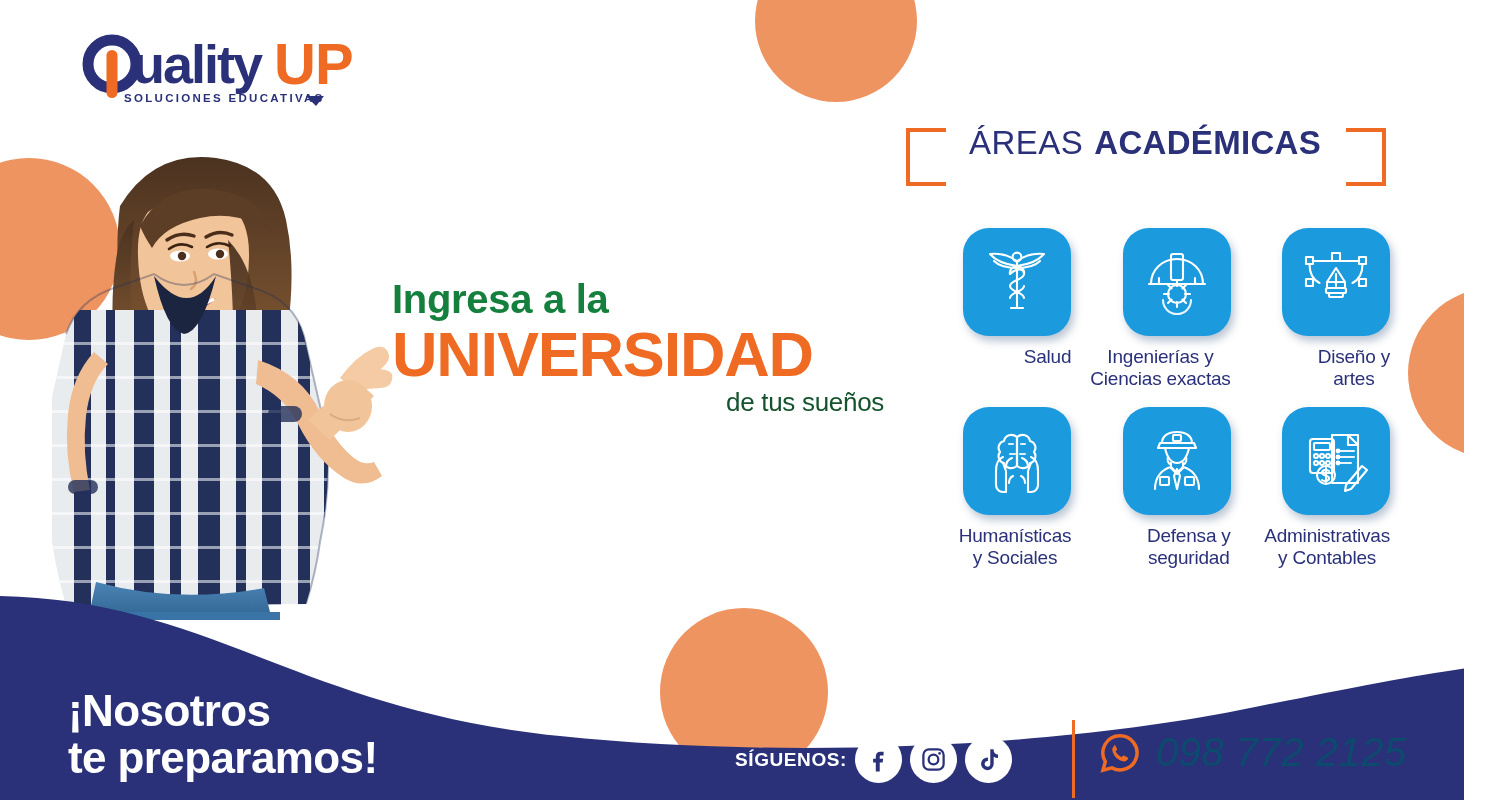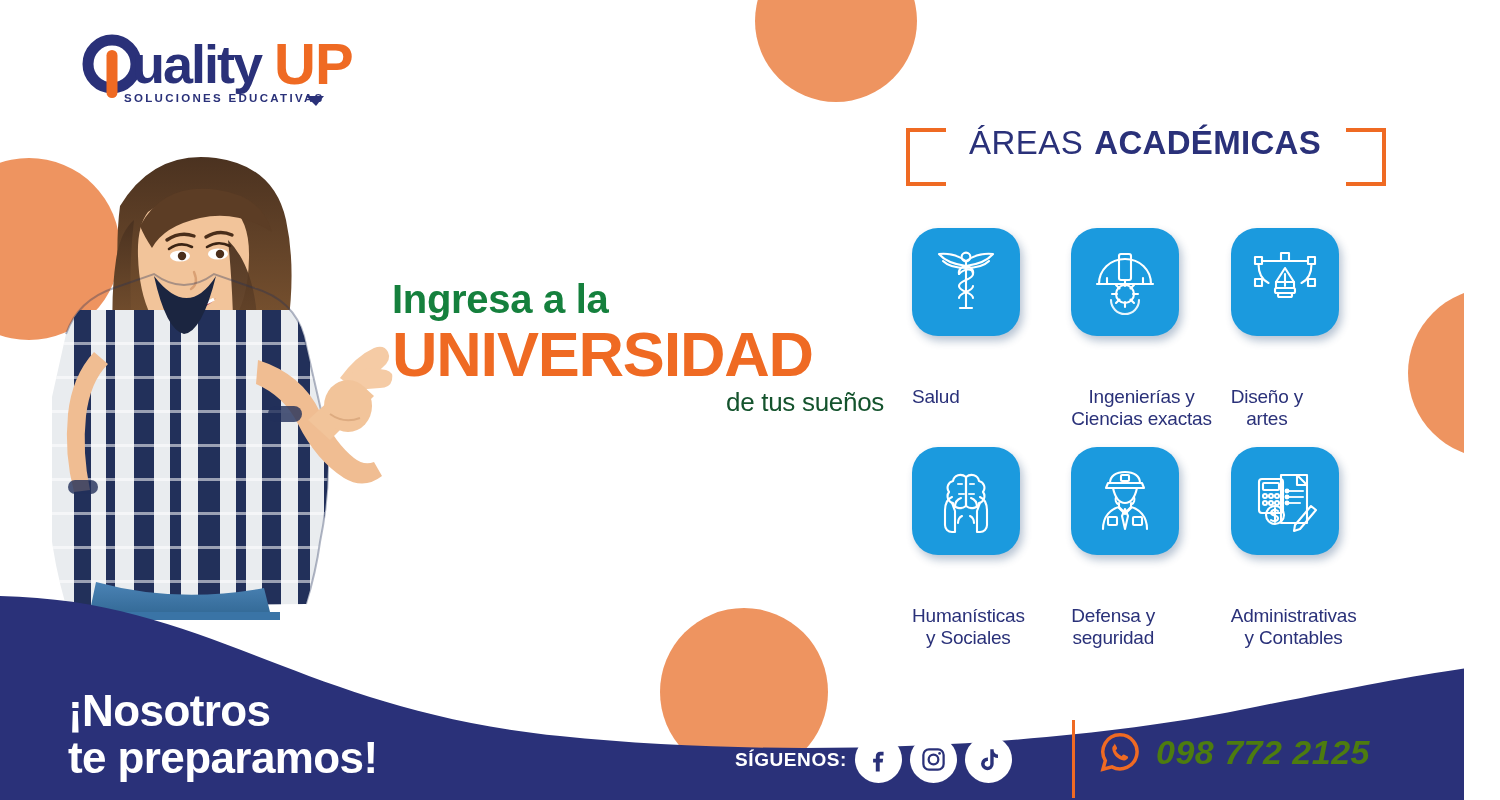--- a/index.html
+++ b/index.html
@@ -56,21 +56,21 @@
   .brk-r { right:0;  top:4px; border-left:none; }
 
   
   #area-grid {
     position:absolute; left:6px; top:104px;
     width:478px;
     display:grid;
     grid-template-columns:repeat(3, 1fr);
     row-gap:16px;
   }
-  .area-cell { display:flex; flex-direction:column; align-items:flex-start;gap:40px; }
+  .area-cell { display:flex; flex-direction:column; align-items:flex-end; }
   .area-tile {
     width:108px; height:108px; border-radius:26px;
     background:#1b9ade;
     display:flex; align-items:center; justify-content:center;
     box-shadow:3px 5px 9px rgba(20,60,110,0.30);
   }
   .area-label {
     margin-top:10px; text-align:center;
     font-size:19px; color:#2a3179; font-weight:500;
     line-height:1.18; letter-spacing:-0.2px;
@@ -88,21 +88,21 @@
   }
   #social { position:absolute; left:735px; top:68px; display:flex; align-items:center; gap:8px; }
   #follow-label {
     color:#ffffff; font-weight:bold; font-size:19px; letter-spacing:0.6px;
   }
   .soc { width:47px; height:47px; border-radius:50%; background:#fff;
          display:flex; align-items:center; justify-content:center; }
   #divider { position:absolute; left:1072px; top:52px; width:3px; height:78px; background:#ef6a23; }
   #phone { position:absolute; left:1098px; top:62px; display:flex; align-items:center; gap:14px; }
   #phone-num {
-    color:#4d7c0f; font-weight:bold; font-size:34px; font-style:italic;
+    color:#0c4a6e; font-weight:normal; font-size:40px; font-style:italic;
     letter-spacing:0.5px; white-space:nowrap;
   }
 </style>
 </head>
 <body>
 
 <div class="stage">
 
   <div class="deco" id="deco-top"></div>
   <div class="deco" id="deco-left"></div>

